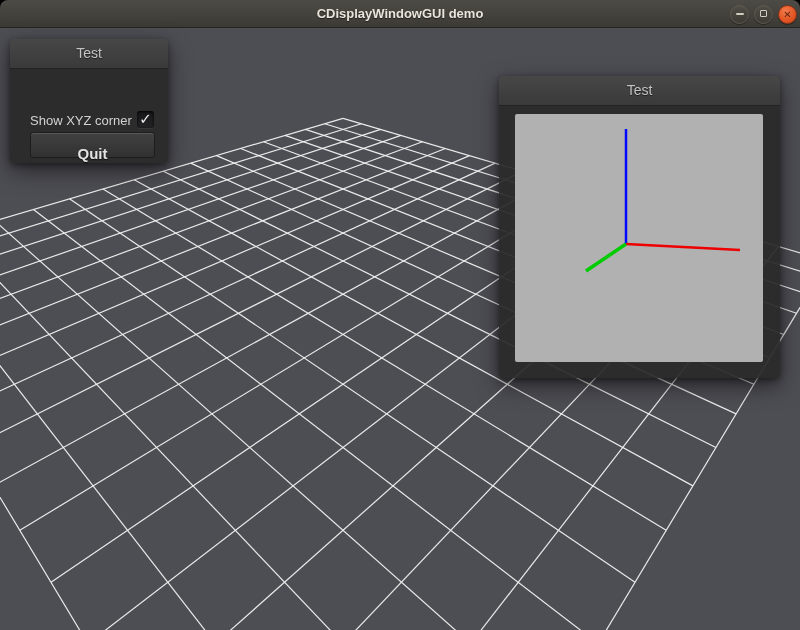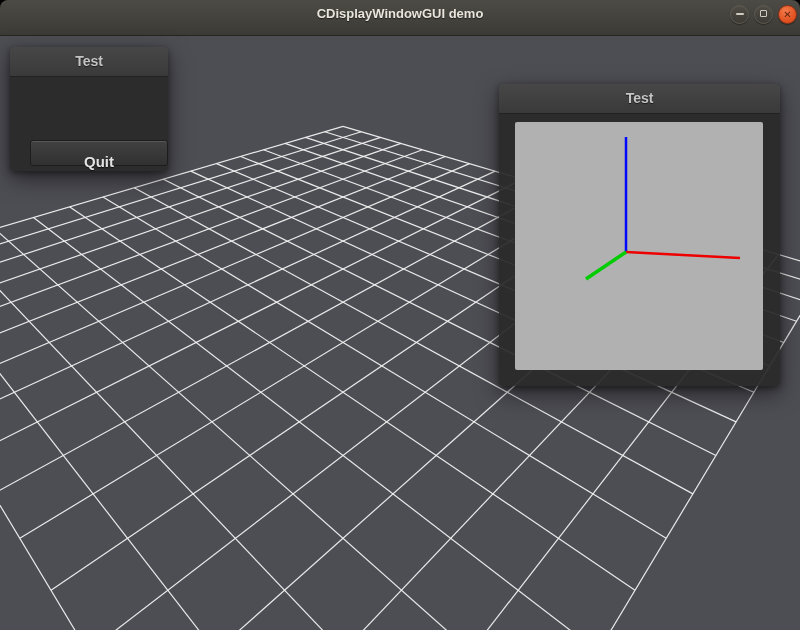--- a/index.html
+++ b/index.html
@@ -1,20 +1,20 @@
 <!DOCTYPE html>
 <html><head>
 <meta charset="utf-8">
 <style>
   html,body{margin:0;padding:0;background:#000;width:800px;height:630px;overflow:hidden;
     font-family:"Liberation Sans","DejaVu Sans",sans-serif;}
   .window{position:relative;width:800px;height:630px;border-radius:8px 8px 0 0;overflow:hidden;}
 
   
-  .titlebar{position:relative;height:36px;background:linear-gradient(#4d4b45,#3b3a35);
+  .titlebar{position:relative;height:28px;background:linear-gradient(#4d4b45,#3b3a35);
     border-bottom:1px solid #26251f;box-sizing:border-box;}
   .titlebar .title{position:absolute;left:0;right:0;top:0;line-height:27px;text-align:center;
     font-size:13px;font-weight:bold;color:#e9e5dc;text-shadow:0 1px 1px rgba(0,0,0,.55);}
   .winbtns{position:absolute;right:3px;top:0;height:28px;display:flex;align-items:center;gap:5px;}
   .winbtn{width:19px;height:19px;border-radius:50%;box-sizing:border-box;position:relative;cursor:pointer;}
   .winbtn.dim{background:linear-gradient(#4e4b44,#3d3b35);border:1px solid #5b584f;
     box-shadow:0 1px 1px rgba(0,0,0,.4), inset 0 1px 0 rgba(255,255,255,.06);}
   .glyph-min{position:absolute;left:50%;top:50%;width:8px;height:2px;margin:-1px 0 0 -4px;background:#cfcbc1;border-radius:1px;}
   .glyph-max{position:absolute;left:50%;top:50%;width:7px;height:7px;margin:-4px 0 0 -4px;border:1.5px solid #cfcbc1;border-radius:1px;box-sizing:border-box;}
   .winbtn.close{background:radial-gradient(circle at 38% 30%,#f37a4a,#e25423 60%,#cf4717);
@@ -24,32 +24,32 @@
 
   
   .content{position:relative;width:800px;height:602px;background:#4d4d54;}
   #grid-svg{position:absolute;left:0;top:0;}
 
   
   .panel{position:absolute;background:rgba(43,43,43,.94);border-radius:3px;
     box-shadow:0 8px 22px rgba(0,0,0,.5), 0 2px 6px rgba(0,0,0,.4);box-sizing:border-box;}
   .panel-header{height:29px;background:linear-gradient(#474747,#3a3a3a);
     border-bottom:1px solid #222;border-radius:3px 3px 0 0;text-align:center;
-    line-height:28px;font-size:14px;font-weight:bold;color:#c4c4c4;
+    line-height:28px;font-size:14px;font-weight:normal;color:#c4c4c4;
     text-shadow:0 1px 1px rgba(0,0,0,.6);cursor:default;}
   .panel-left{left:10px;top:11px;width:158px;height:124px;}
   .group-label{margin:9px 0 0 10px;font-size:15px;font-weight:bold;color:#d6d6d6;}
   .check-row{position:absolute;left:0;top:72px;width:100%;height:18px;}
   .check-label{position:absolute;left:20px;top:2px;font-size:13px;color:#d2d2d2;}
   .checkbox{position:absolute;left:127px;top:0;width:17px;height:17px;border-radius:3px;
     background:linear-gradient(#17171a,#232326);
     box-shadow:inset 0 1px 3px rgba(0,0,0,.9), 0 1px 0 rgba(255,255,255,.06);cursor:pointer;}
   .check-glyph::before{content:"✓";position:absolute;left:0;right:0;top:-1px;text-align:center;
     line-height:18px;font-size:15px;font-weight:bold;color:#ececec;}
-  .quit-btn{position:absolute;left:20px;top:93px;width:138px;height:23px;
+  .quit-btn{position:absolute;left:20px;top:93px;width:125px;height:23px;
     background:linear-gradient(#414141,#313131);border:1px solid #1d1d1d;border-radius:3px;
     box-shadow:inset 0 1px 0 rgba(255,255,255,.12);color:#e3e3e3;font-size:15px;font-weight:bold;
     font-family:inherit;text-shadow:0 1px 1px rgba(0,0,0,.7);cursor:pointer;padding:12px;}
   .panel-right{left:499px;top:48px;width:281px;height:302px;}
   .viewport{position:absolute;left:16px;top:38px;width:248px;height:248px;background:#b1b1b1;border-radius:2px;}
   #axes-svg{position:absolute;left:0;top:0;}
 </style>
 </head>
 <body>
 
@@ -105,20 +105,26 @@
         <line x1="-92.5" y1="218.5" x2="431.1" y2="893.9" stroke="#f2f2f2" stroke-width="1.2" stroke-opacity="0.95"></line>
         <line x1="778.5" y1="218.5" x2="254.9" y2="893.9" stroke="#f2f2f2" stroke-width="1.2" stroke-opacity="0.95"></line>
         <line x1="-141.9" y1="233.0" x2="343.0" y2="1040.7" stroke="#f2f2f2" stroke-width="1.2" stroke-opacity="0.95"></line>
         <line x1="827.9" y1="233.0" x2="343.0" y2="1040.7" stroke="#f2f2f2" stroke-width="1.2" stroke-opacity="0.95"></line>
       </svg>
 
     <div class="panel panel-left">
       <div class="panel-header">
         <span>Test</span>
       </div>
+      <div class="check-row">
+        <span class="check-label">Show XYZ corner</span>
+        <span class="checkbox">
+          <span class="check-glyph"></span>
+        </span>
+      </div>
       <button class="quit-btn">Quit</button>
     </div>
 
     <div class="panel panel-right">
       <div class="panel-header">
         <span>Test</span>
       </div>
       <div class="viewport" style="background: rgb(177, 177, 177);">
         <svg id="axes-svg" width="248" height="248" viewBox="0 0 248 248">
             <line x1="111" y1="130" x2="111" y2="15" stroke="#0008ff" stroke-width="2.5"></line>

